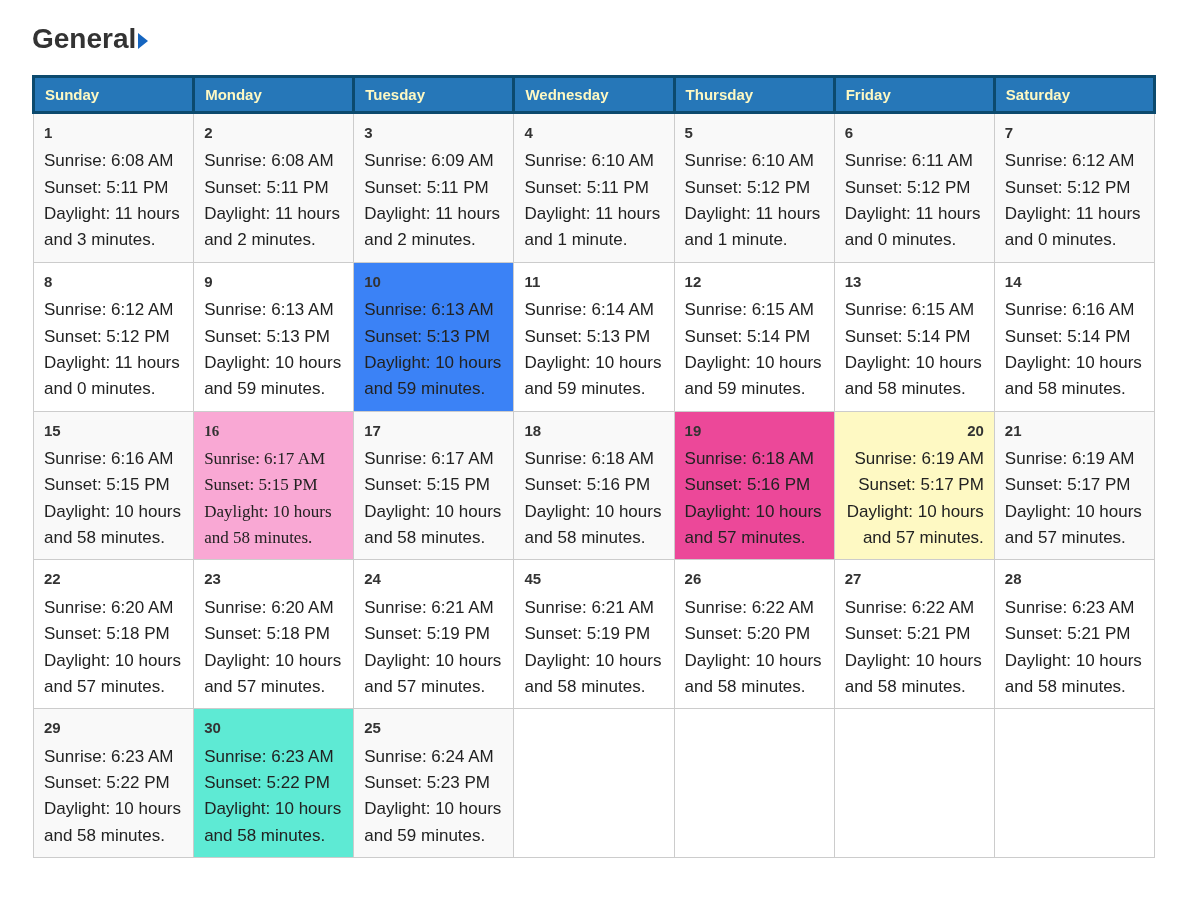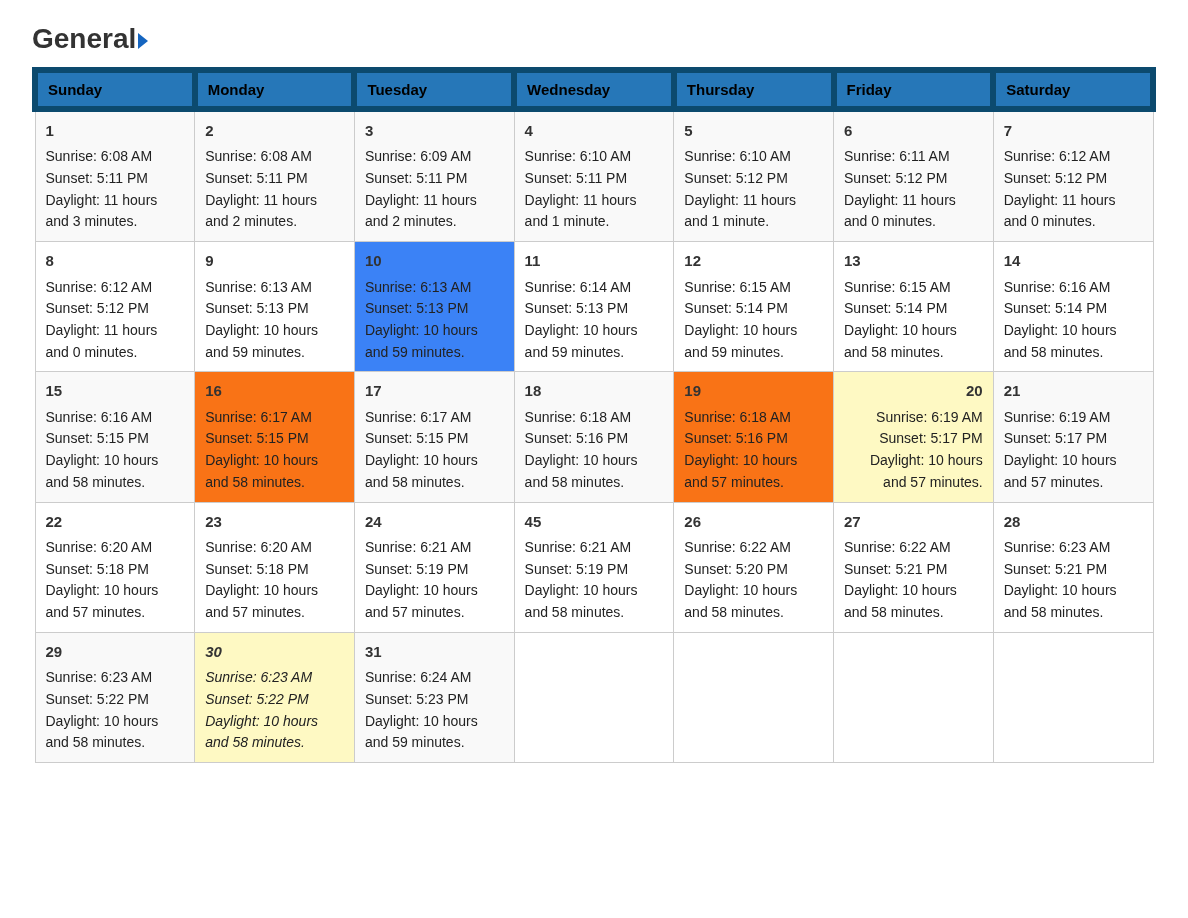--- a/index.html
+++ b/index.html
@@ -7,21 +7,21 @@
       font-family: Arial, sans-serif;
       background: #ffffff;
       padding: 24px 32px;
       width: 1188px;
       min-height: 918px;
     }
     .header {
       display: flex;
       justify-content: space-between;
       align-items: flex-start;
-      margin-bottom: 12px;
+      margin-bottom: 20px;
     }
     .logo {
       display: flex;
       flex-direction: column;
       align-items: flex-start;
     }
     .logo-text {
       font-size: 28px;
       font-weight: bold;
       color: #333;
@@ -55,45 +55,45 @@
       font-weight: 400;
       margin-top: 4px;
     }
     .calendar {
       width: 100%;
       border-collapse: collapse;
       border: 1px solid #ccc;
     }
     .calendar th {
       background-color: #2677b8;
-      color: #000000;
+      color: #fef9c3;
       font-size: 15px;
       font-weight: 600;
       padding: 8px 10px;
       text-align: left;
-      border: 6px solid #0c4a6e;
+      border: 3px solid #0c4a6e;
     }
     .calendar td {
       vertical-align: top;
       padding: 8px 10px;
       border: 1px solid #cccccc;
       width: 14.28%;
       min-height: 100px;
       font-size: 13px;
       color: #333;
       line-height: 1.5;
     }
     .day-number {
       font-size: 15px;
       font-weight: 600;
       display: block;
       margin-bottom: 4px;
     }
     .day-info {
-      font-size: 14px;
+      font-size: 17px;
       line-height: 1.55;
       color: #222;
     }
     .calendar tr:nth-child(odd) td {
       background-color: #f9f9f9;
     }
     .calendar tr:nth-child(even) td {
       background-color: #ffffff;
     }
     .empty-cell {
@@ -189,33 +189,33 @@
         <td style="background-color: rgb(255, 255, 255);">
         <span class="day-number">14</span>
         <span class="day-info">Sunrise: 6:16 AM<br>Sunset: 5:14 PM<br>Daylight: 10 hours and 58 minutes.</span>
       </td>
       </tr>
       <tr>
         <td style="background-color: rgb(249, 249, 249);">
         <span class="day-number">15</span>
         <span class="day-info">Sunrise: 6:16 AM<br>Sunset: 5:15 PM<br>Daylight: 10 hours and 58 minutes.</span>
       </td>
-        <td style="background-color: #f97316;">
+        <td style="background-color: #f9a8d4; font-family: Liberation Serif, serif;">
         <span class="day-number">16</span>
         <span class="day-info">Sunrise: 6:17 AM<br>Sunset: 5:15 PM<br>Daylight: 10 hours and 58 minutes.</span>
       </td>
         <td style="background-color: rgb(249, 249, 249);">
         <span class="day-number">17</span>
         <span class="day-info">Sunrise: 6:17 AM<br>Sunset: 5:15 PM<br>Daylight: 10 hours and 58 minutes.</span>
       </td>
         <td style="background-color: rgb(249, 249, 249);">
         <span class="day-number">18</span>
         <span class="day-info">Sunrise: 6:18 AM<br>Sunset: 5:16 PM<br>Daylight: 10 hours and 58 minutes.</span>
       </td>
-        <td style="background-color: #f97316;">
+        <td style="background-color: #ec4899;">
         <span class="day-number">19</span>
         <span class="day-info">Sunrise: 6:18 AM<br>Sunset: 5:16 PM<br>Daylight: 10 hours and 57 minutes.</span>
       </td>
         <td style="background-color: #fef9c3; text-align: right;">
         <span class="day-number">20</span>
         <span class="day-info">Sunrise: 6:19 AM<br>Sunset: 5:17 PM<br>Daylight: 10 hours and 57 minutes.</span>
       </td>
         <td style="background-color: rgb(249, 249, 249);">
         <span class="day-number">21</span>
         <span class="day-info">Sunrise: 6:19 AM<br>Sunset: 5:17 PM<br>Daylight: 10 hours and 57 minutes.</span>
@@ -249,26 +249,26 @@
         <td style="background-color: rgb(255, 255, 255);">
         <span class="day-number">28</span>
         <span class="day-info">Sunrise: 6:23 AM<br>Sunset: 5:21 PM<br>Daylight: 10 hours and 58 minutes.</span>
       </td>
       </tr>
       <tr>
         <td style="background-color: rgb(249, 249, 249);">
         <span class="day-number">29</span>
         <span class="day-info">Sunrise: 6:23 AM<br>Sunset: 5:22 PM<br>Daylight: 10 hours and 58 minutes.</span>
       </td>
-        <td style="background-color: #fef9c3; font-style: italic;">
+        <td style="background-color: #5eead4;">
         <span class="day-number">30</span>
         <span class="day-info">Sunrise: 6:23 AM<br>Sunset: 5:22 PM<br>Daylight: 10 hours and 58 minutes.</span>
       </td>
         <td style="background-color: rgb(249, 249, 249);">
-        <span class="day-number">31</span>
+        <span class="day-number">25</span>
         <span class="day-info">Sunrise: 6:24 AM<br>Sunset: 5:23 PM<br>Daylight: 10 hours and 59 minutes.</span>
       </td>
         <td class="empty-cell"></td>
         <td class="empty-cell"></td>
         <td class="empty-cell"></td>
         <td class="empty-cell"></td>
       </tr>
     </tbody>
 </table>
 

